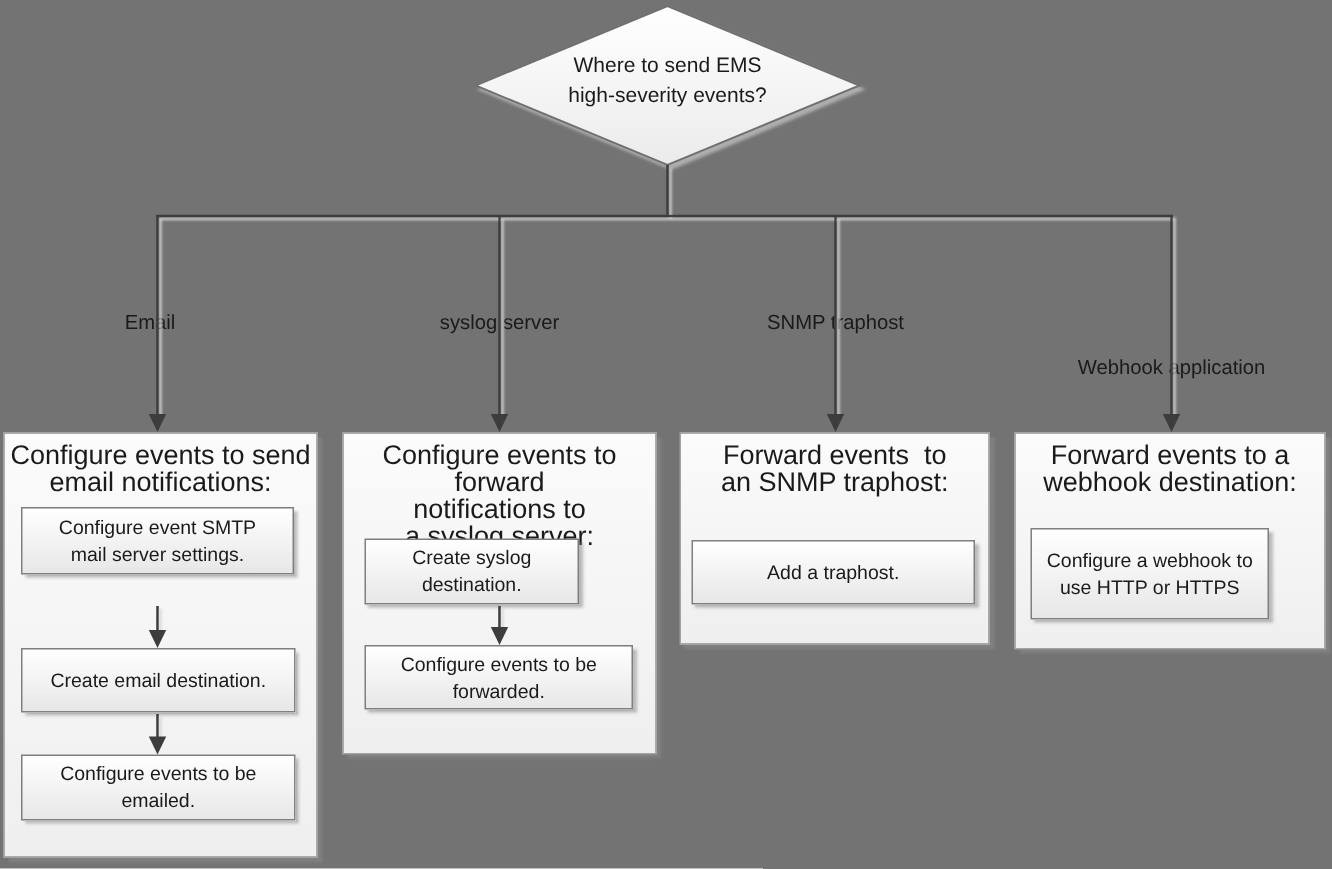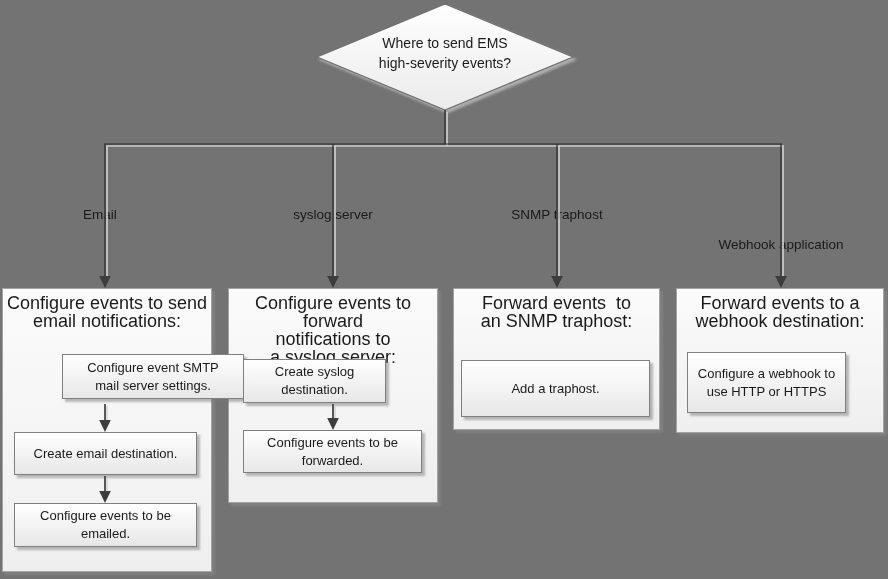--- a/index.html
+++ b/index.html
@@ -84,38 +84,38 @@
 high-severity events?</div>
 
   <div class="branch-label" style="left:15px;top:207px;">Email</div>
   <div class="branch-label" style="left:248px;top:207px;">syslog server</div>
   <div class="branch-label" style="left:472px;top:207px;">SNMP traphost</div>
   <div class="branch-label" style="left:696px;top:217px;margin-top:20px;">Webhook application</div>
 
   <div class="outer-box" style="left:2px;top:288px;width:210px;height:284px;"></div>
   <div class="col-header" style="left:2px;top:294px;width:210px;">Configure events to send
 email notifications:</div>
-  <div class="sub-box" style="left:14px;top:354px;width:182px;height:45px;margin-left:48px;">Configure event SMTP
+  <div class="sub-box" style="left:14px;top:338px;width:182px;height:45px;">Configure event SMTP
 mail server settings.</div>
   <div class="sub-box" style="left:14px;top:432px;width:183px;height:43px;">Create email destination.</div>
   <div class="sub-box" style="left:14px;top:503px;width:183px;height:44px;">Configure events to be
 emailed.</div>
 
   <div class="outer-box" style="left:228px;top:288px;width:210px;height:215px;"></div>
   <div class="col-header" style="left:228px;top:294px;width:210px;">Configure events to forward
 notifications to
 a syslog server:</div>
   <div class="sub-box" style="left:243px;top:359px;width:143px;height:44px;">Create syslog destination.</div>
   <div class="sub-box" style="left:243px;top:430px;width:179px;height:43px;">Configure events to be
 forwarded.</div>
 
   <div class="outer-box" style="left:453px;top:288px;width:207px;height:142px;"></div>
   <div class="col-header" style="left:453px;top:294px;width:207px;">Forward events  to
 an SNMP traphost:</div>
-  <div class="sub-box" style="left:461px;top:360px;width:189px;height:57px;">Add a traphost.</div>
+  <div class="sub-box" style="left:461px;top:360px;width:189px;height:43px;">Add a traphost.</div>
 
   <div class="outer-box" style="left:676px;top:288px;width:208px;height:145px;"></div>
   <div class="col-header" style="left:676px;top:294px;width:208px;">Forward events to a
 webhook destination:</div>
   <div class="sub-box" style="left:687px;top:352px;width:159px;height:61px;">Configure a webhook to
 use HTTP or HTTPS</div>
 
 </div>
 
 </body></html>

